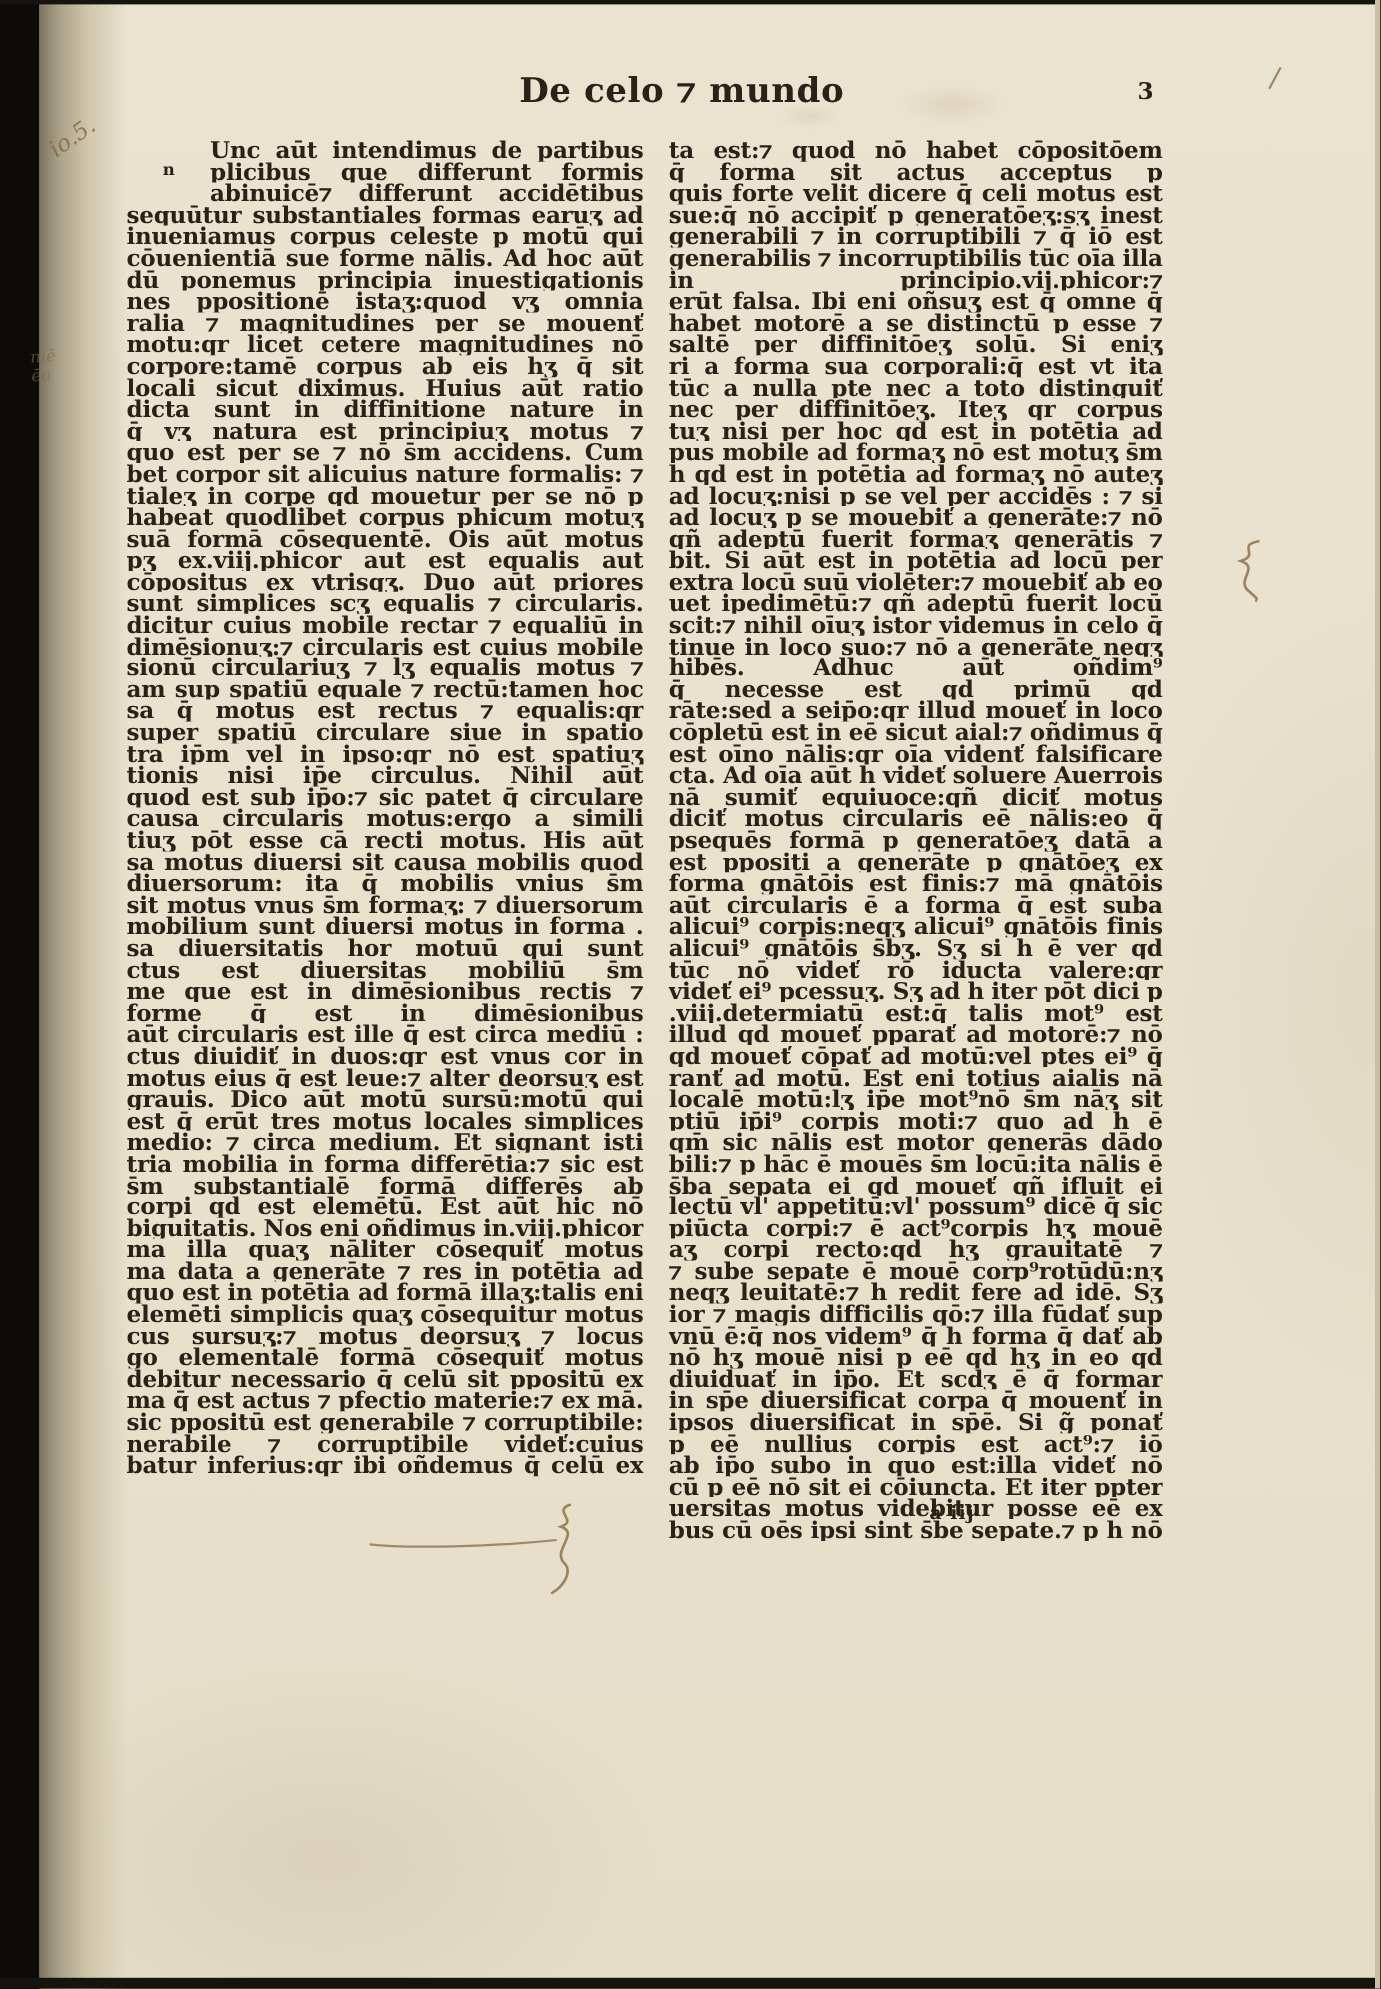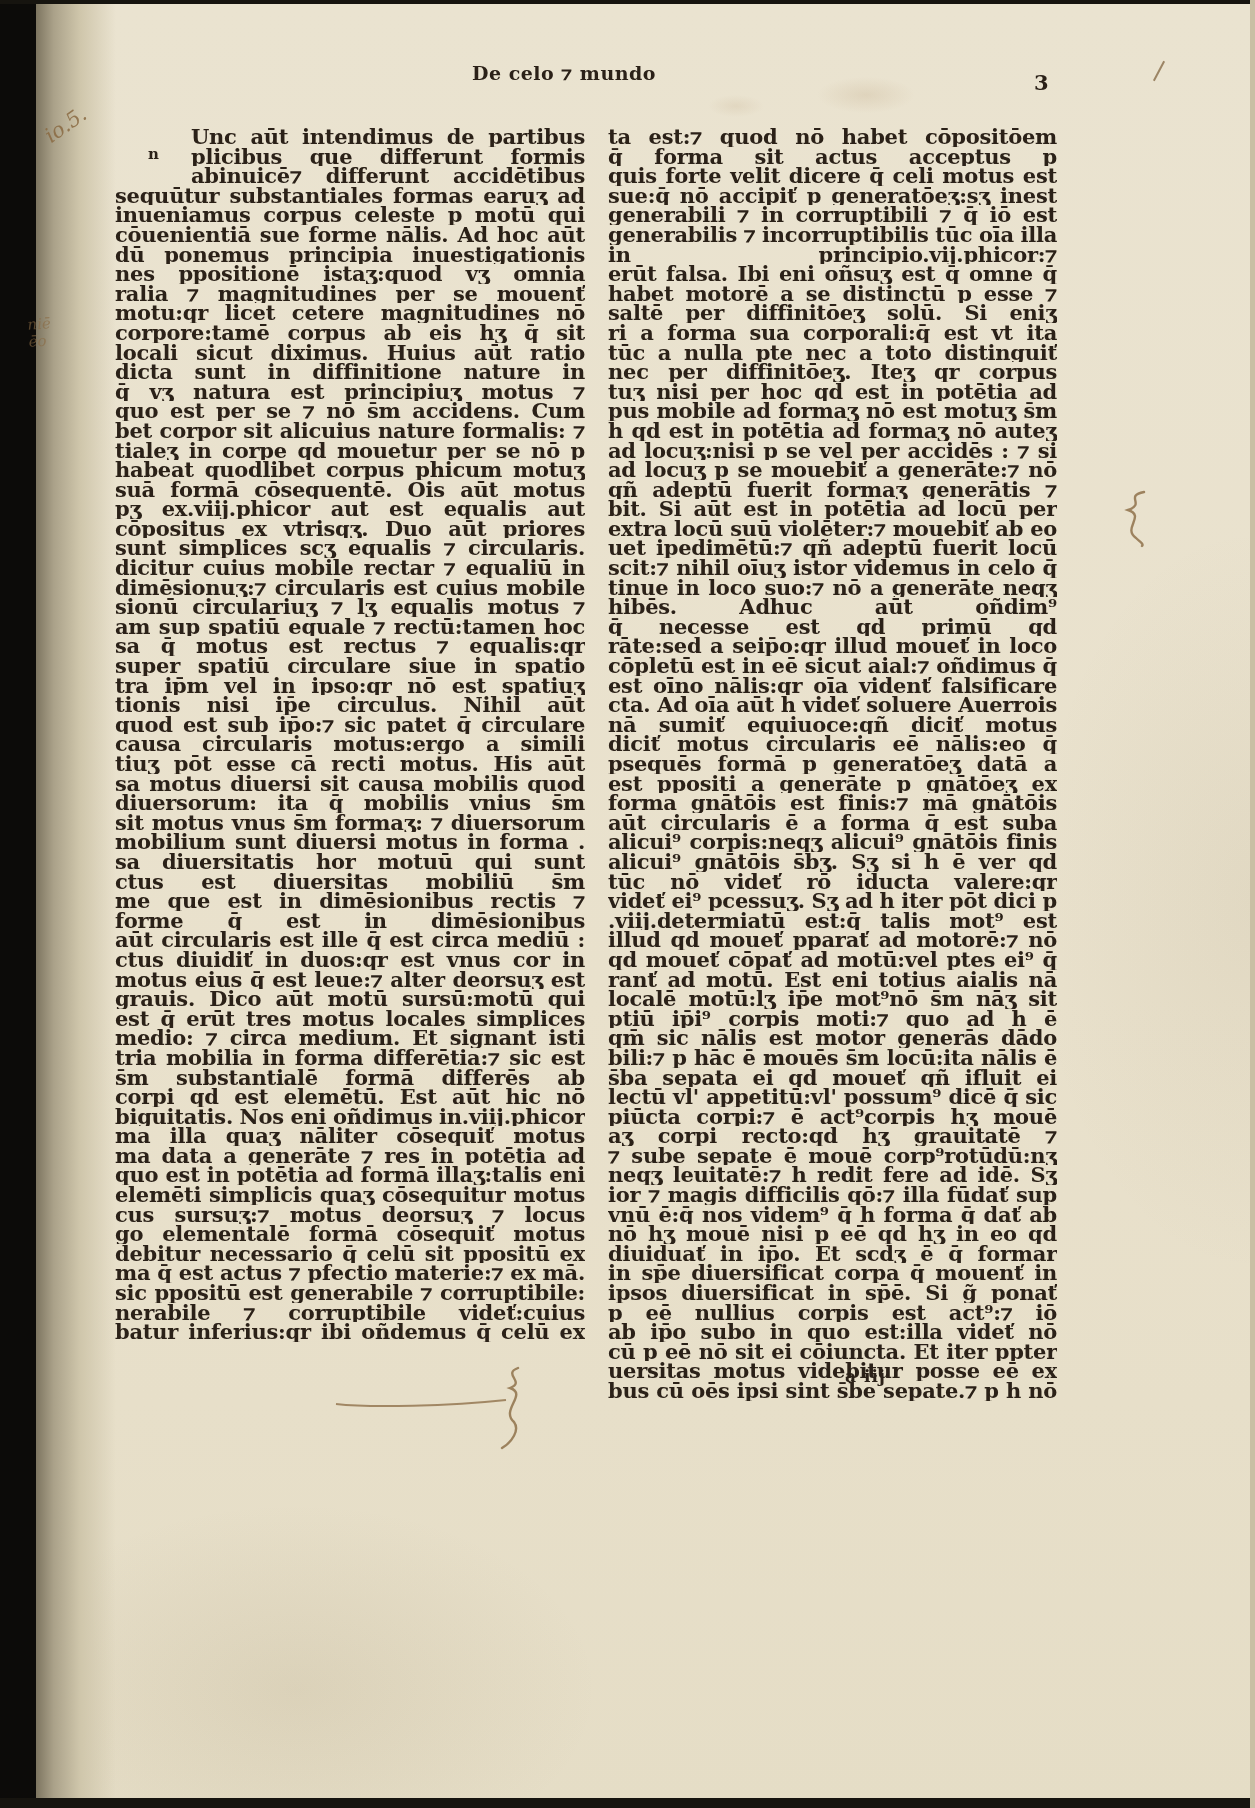--- a/index.html
+++ b/index.html
@@ -14,21 +14,21 @@
       radial-gradient(ellipse 300px 500px at 1219px 900px, rgba(120,100,60,.07), transparent 75%),
       linear-gradient(180deg,#eae3d0 0%,#e9e1cc 55%,#e5ddc6 100%);}
   #gutter{position:absolute;left:36px;top:0;width:80px;height:1808px;pointer-events:none;
     background:linear-gradient(90deg,#7d7560 0%,#aaa189 22%,#cfc6ab 55%,rgba(233,225,208,0) 100%);}
   #edge-top{position:absolute;left:0;top:0;width:1255px;height:4px;background:#16140f;}
   #edge-bottom{position:absolute;left:0;top:1798px;width:1255px;height:10px;background:#16140f;}
   #edge-right{position:absolute;left:1250px;top:0;width:5px;height:1808px;background:#c9bfa4;}
 
   
   .ink{color:#2b2118;}
-  #header-title{position:absolute;left:472px;top:60px;font-size:19px;font-weight:700;
+  #header-title{position:absolute;left:472px;top:60px;font-size:31px;font-weight:700;
     letter-spacing:.5px;}
   #folio{position:absolute;left:1034px;top:70px;font-size:21px;font-weight:700;}
   .col{position:absolute;top:127px;font-size:21px;font-weight:700;line-height:19.6px;
     letter-spacing:-0.25px;word-spacing:-0.5px;}
   #col-left{left:115px;width:470px;}
   #col-right{left:608px;width:449px;}
   .ln{text-align:justify;text-align-last:justify;white-space:normal;height:19.6px;overflow:hidden;}
   #col-left .ln:nth-child(-n+3){padding-left:76px;}
   #guide-letter{position:absolute;left:148px;top:145px;font-size:15px;font-weight:700;}
   #signature{position:absolute;left:845px;top:1366px;font-size:17px;font-weight:700;letter-spacing:1px;}

